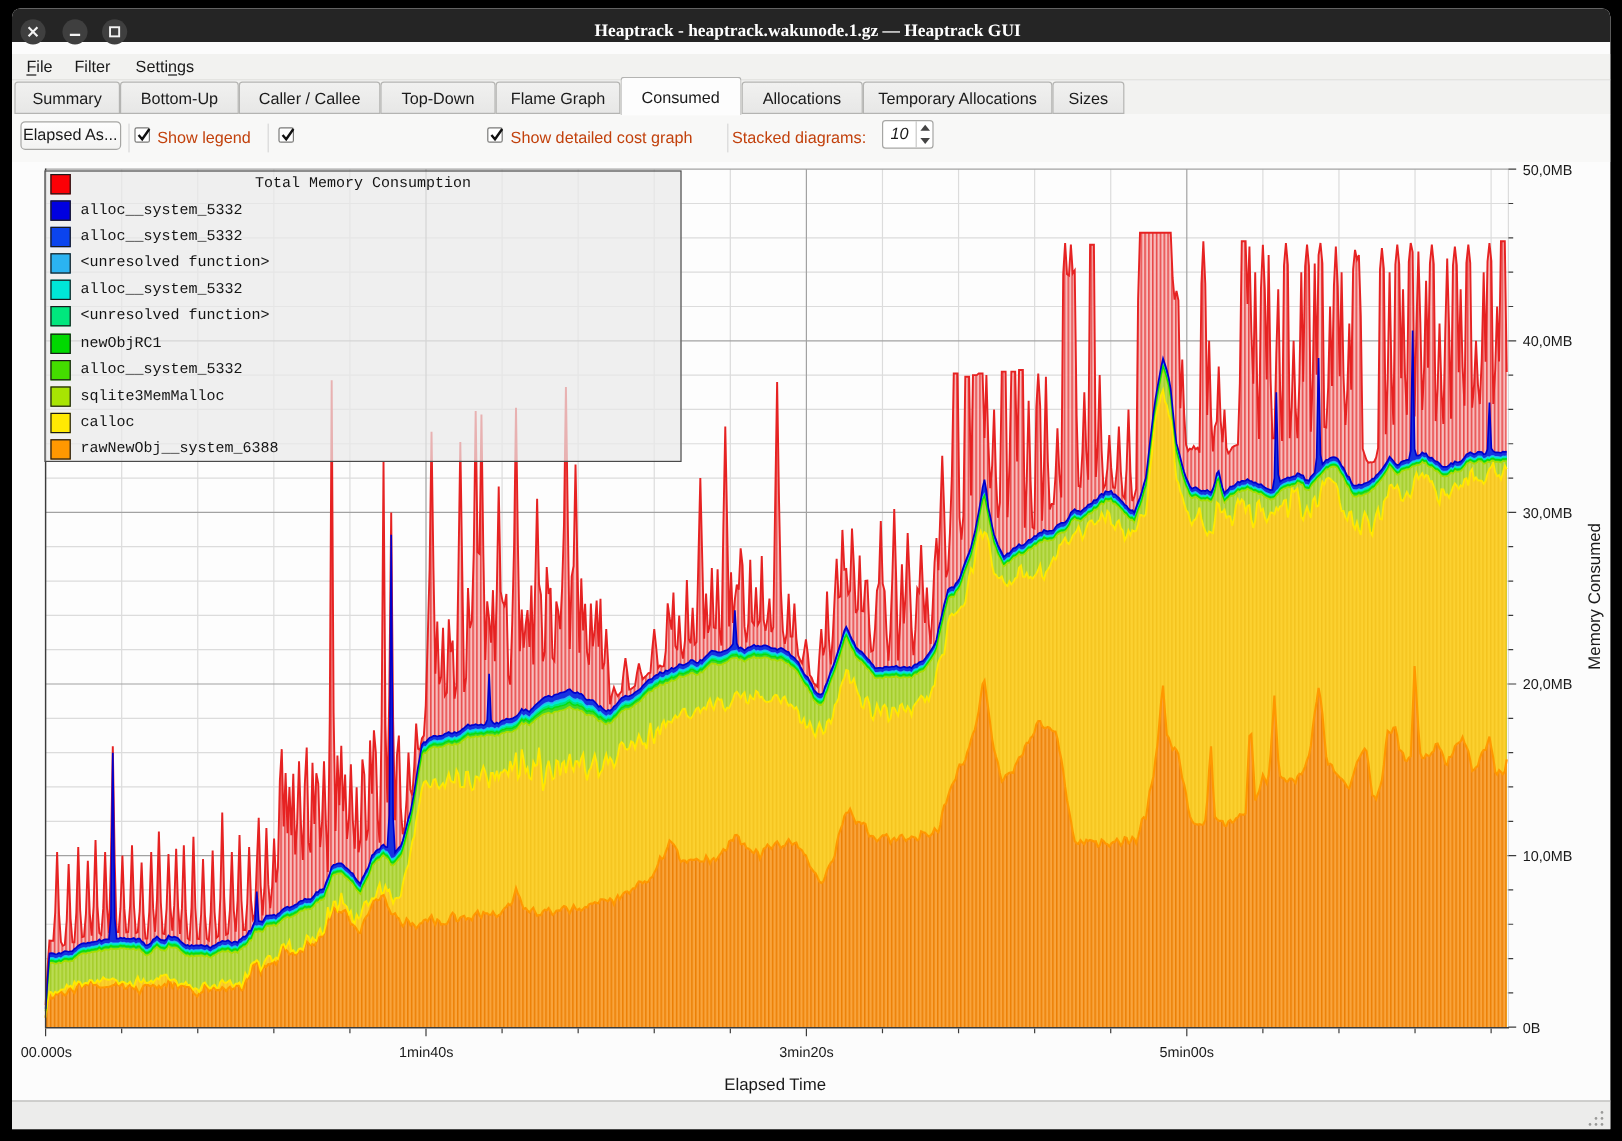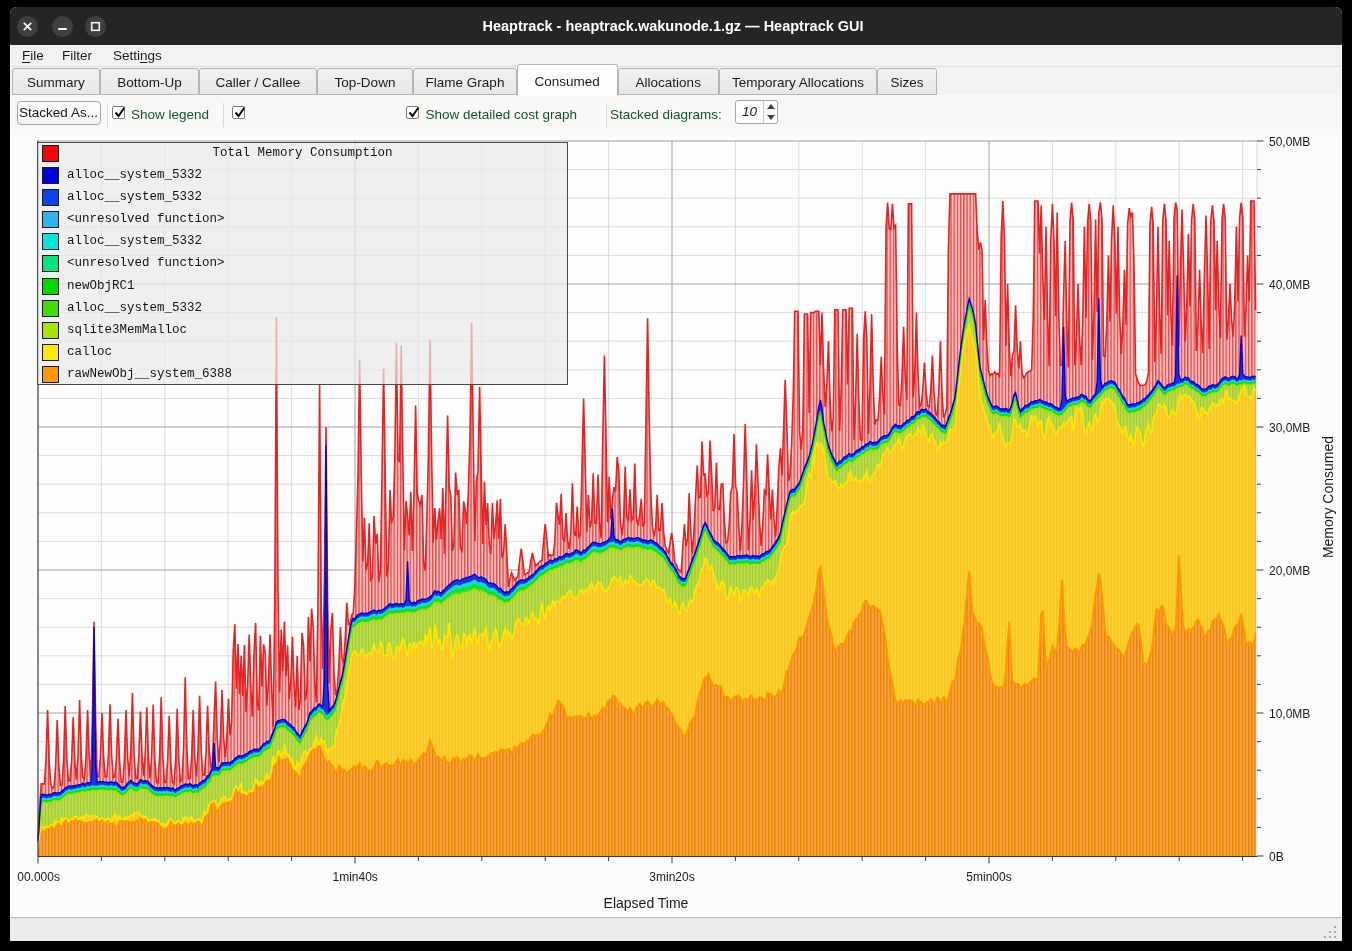--- a/index.html
+++ b/index.html
@@ -1,30 +1,30 @@
 <!DOCTYPE html>
 <html><head><meta charset="utf-8"><style>
 * { margin:0; padding:0; box-sizing:border-box; }
 html,body { width:1352px; height:951px; background:#000; font-family:"Liberation Sans",sans-serif; overflow:hidden; }
 #win { position:absolute; left:10px; top:7px; width:1332px; height:934px; background:#fcfcfc; border-radius:7px 7px 0 0; overflow:hidden; }
-#titlebar { position:absolute; left:0; top:0; width:100%; height:38px; background:#252525; }
+#titlebar { position:absolute; left:0; top:0; width:100%; height:28px; background:#252525;font-family:Liberation Serif, serif; }
 .wbtn { position:absolute; top:8.5px; width:21px; height:21px; border-radius:50%; background:#3f3f3f; }
 #title { position:absolute; left:0; right:6px; top:0; height:38px; line-height:39px; text-align:center; color:#fff; font-size:14.5px; font-weight:bold; }
 #menubar { position:absolute; left:0; top:38px; width:100%; height:22px; background:#f2f2f0; border-bottom:1px solid #e0e0de; }
 .mi { position:absolute; top:0; height:22px; line-height:22px; font-size:13.5px; color:#1a1a1a; }
 #tabbar { position:absolute; left:0; top:60px; width:100%; height:28px; background:#f2f2f0; }
 .tab { position:absolute; top:0.5px; height:27px; line-height:27px; text-align:center; font-size:13.5px; color:#1a1a1a; background:linear-gradient(#f1f1f0,#e7e7e6); border:1px solid #b4b4b2; border-radius:3px 3px 0 0; }
 .tab.active { top:-3px; height:32px; line-height:33px; background:#fdfdfd; border-bottom:none; z-index:3; }
 #tabline { position:absolute; left:0; top:87.5px; width:100%; height:1px; background:#8c8c8a; }
 #toolbar { position:absolute; left:0; top:88px; width:100%; height:40px; background:#f8f8f7; }
 #toolbar .sep { position:absolute; top:8px; height:24px; width:1px; background:#d8d8d8; }
 #btn { position:absolute; left:6.5px; top:5.5px; width:84px; height:24px; background:linear-gradient(#fdfdfd,#f3f3f2); border:1px solid #a6a6a4; border-radius:4px; text-align:center; line-height:22px; font-size:13.5px; color:#1a1a1a; }
 .cb { position:absolute; top:11px; width:13px; height:13px; background:#fff; border:1px solid #7a7a78; border-radius:2px; }
 .cb svg { position:absolute; left:0; top:-1px; }
-.cl { position:absolute; top:0; height:40px; line-height:40px; font-size:13.5px; color:#14532d; }
+.cl { position:absolute; top:0; height:40px; line-height:40px; font-size:13.5px; color:#c2410c; }
 #spin { position:absolute; left:724.5px; top:5px; width:43px; height:24px; background:#fff; border:1px solid #a6a6a4; border-radius:3px;font-style:italic; }
 #spin .val { position:absolute; left:0; top:0; width:28px; height:22px; line-height:22px; text-align:center; font-size:13.5px; color:#1a1a1a; }
 #spin .arr { position:absolute; right:0; top:0; width:14px; height:22px; border-left:1px solid #c9c9c7; }
 .tri-u { position:absolute; left:3px; top:3px; width:0; height:0; border-left:4px solid transparent; border-right:4px solid transparent; border-bottom:5.5px solid #444; }
 .tri-d { position:absolute; left:3px; bottom:3px; width:0; height:0; border-left:4px solid transparent; border-right:4px solid transparent; border-top:5.5px solid #444; }
 #statusbar { position:absolute; left:0; top:910px; width:100%; height:24px; background:#ececeb; border-top:1px solid #b8b8b6; }
 .al { font-size:12px; fill:#1a1a1a; font-family:"Liberation Sans",sans-serif; }
 .at { font-size:14px; fill:#1a1a1a; font-family:"Liberation Sans",sans-serif; }
 #legend { position:absolute; left:27px; top:135px; width:531px; height:243px; background:rgba(233,233,233,0.72); border:1px solid #4a4a4a; z-index:5; }
 .lrow { position:relative; height:22.1px; }
@@ -112,21 +112,21 @@
       <div class="tab" style="left:709px;width:158.0px">Temporary Allocations</div>
       <div class="tab" style="left:867px;width:60.0px">Sizes</div>
     </div>
 <div id="menubar">
 <span class="mi" style="left:12px"><u>F</u>ile</span>
 <span class="mi" style="left:52px">Filter</span>
 <span class="mi" style="left:103px">Setti<u>n</u>gs</span>
 </div>
 <div id="tabline"></div>
 <div id="toolbar">
-<div id="btn">Stacked As...</div>
+<div id="btn">Elapsed As...</div>
 <div class="sep" style="left:96.5px"></div>
 <div class="cb" style="left:101.5px">
         <svg width="14" height="14" viewBox="0 0 14 14">
           <path d="M2.5,6.5L5.5,10L11.5,1.5" stroke="#111" stroke-width="2" fill="none"></path>
         </svg>
       </div>
       <div class="cl" style="left:121px">Show legend</div>
 <div class="sep" style="left:213px"></div>
 <div class="cb" style="left:222px">
         <svg width="14" height="14" viewBox="0 0 14 14">

